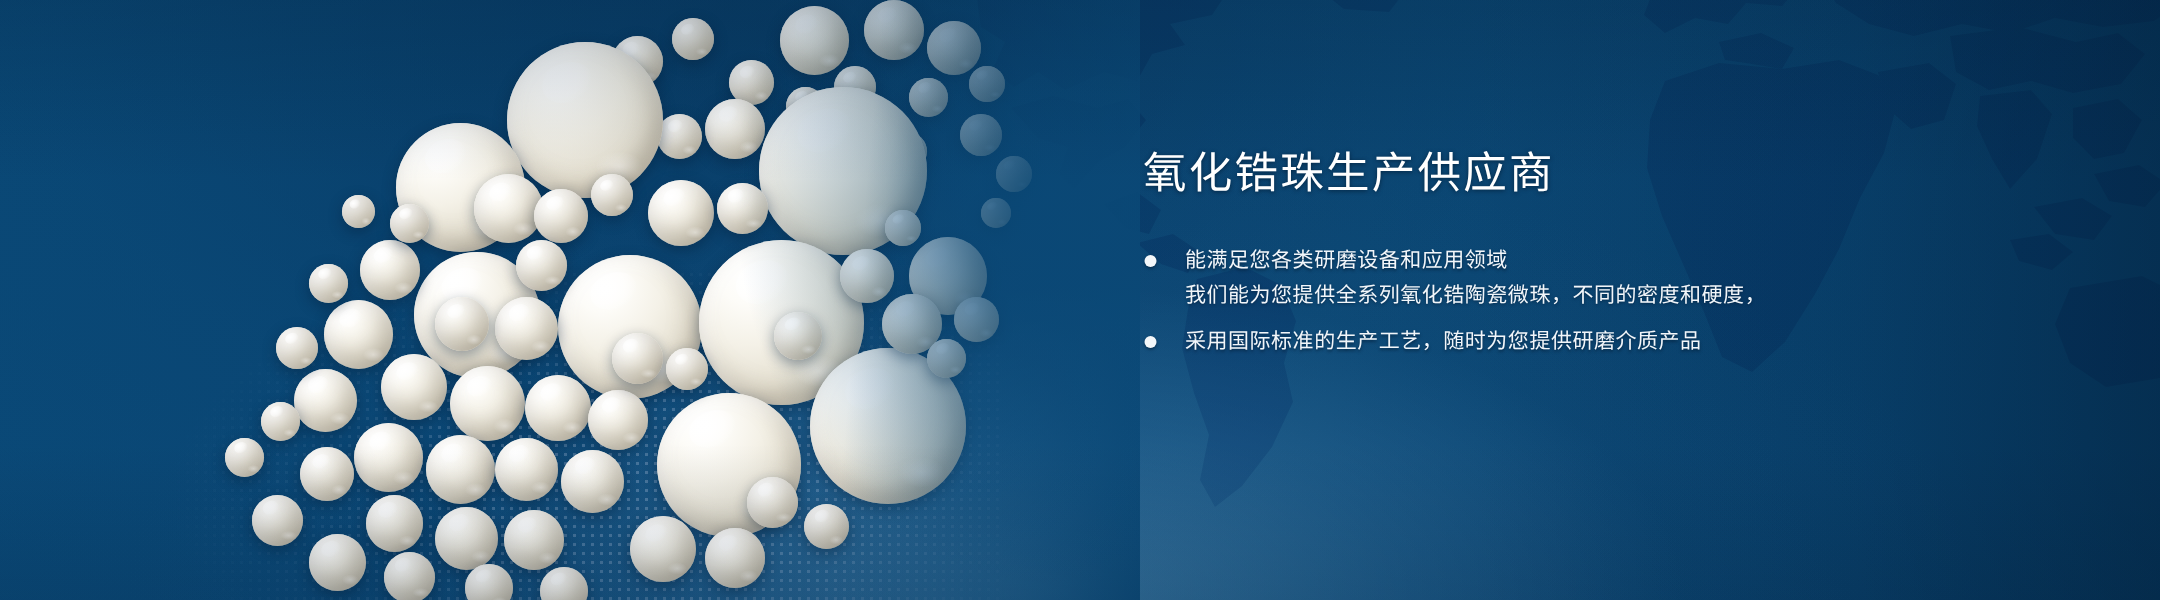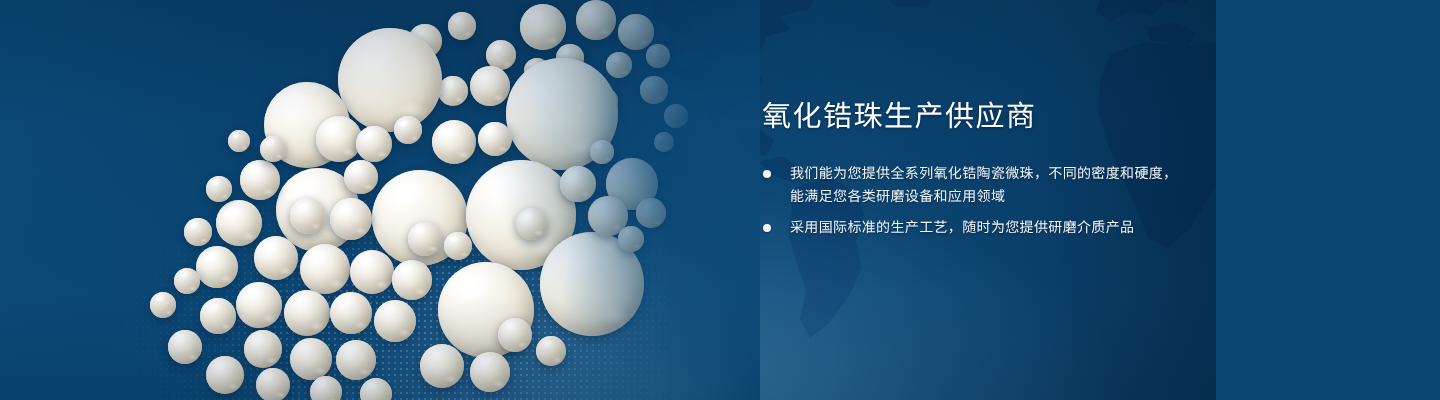--- a/index.html
+++ b/index.html
@@ -3,21 +3,21 @@
 <meta charset="utf-8">
 <title>Zirconia Beads Banner</title>
 <style>
   html,body{margin:0;padding:0;}
   body{
     width:1440px;height:400px;overflow:hidden;
     font-family:"Liberation Sans","DejaVu Sans",sans-serif;
     background:#084570;
   }
   #banner{
-    position:relative;width:1216px;height:400px;overflow:hidden;
+    position:relative;width:1440px;height:400px;overflow:hidden;
     background:#084570;
   }
   
   .bg-base{
     position:absolute;inset:0;
     background:
       radial-gradient(ellipse 620px 300px at 700px 395px, rgba(90,150,190,0.55) 0%, rgba(70,130,175,0.30) 38%, rgba(40,95,140,0.08) 68%, rgba(0,0,0,0) 100%),
       radial-gradient(ellipse 900px 520px at 520px 20px, rgba(6,50,88,0.55) 0%, rgba(8,60,100,0.18) 55%, rgba(0,0,0,0) 100%),
       linear-gradient(100deg,#0a4a79 0%,#0a4877 22%,#0d4b7b 45%,#0c4a78 62%,#094370 82%,#073b64 100%);
   }
@@ -232,22 +232,22 @@
   </div>
 
   <div class="vignette"></div>
 
   <div class="content">
     <h1 class="headline">氧化锆珠生产供应商</h1>
 
     <ul class="bullets">
       <li class="bullet">
         <span class="dot"></span>
+        <span class="bline">能满足您各类研磨设备和应用领域</span>
         <span class="bline">我们能为您提供全系列氧化锆陶瓷微珠，不同的密度和硬度，</span>
-        <span class="bline">能满足您各类研磨设备和应用领域</span>
       </li>
       <li class="bullet">
         <span class="dot"></span>
         <span class="bline">采用国际标准的生产工艺，随时为您提供研磨介质产品</span>
       </li>
     </ul>
   </div>
 
 </div>
 

